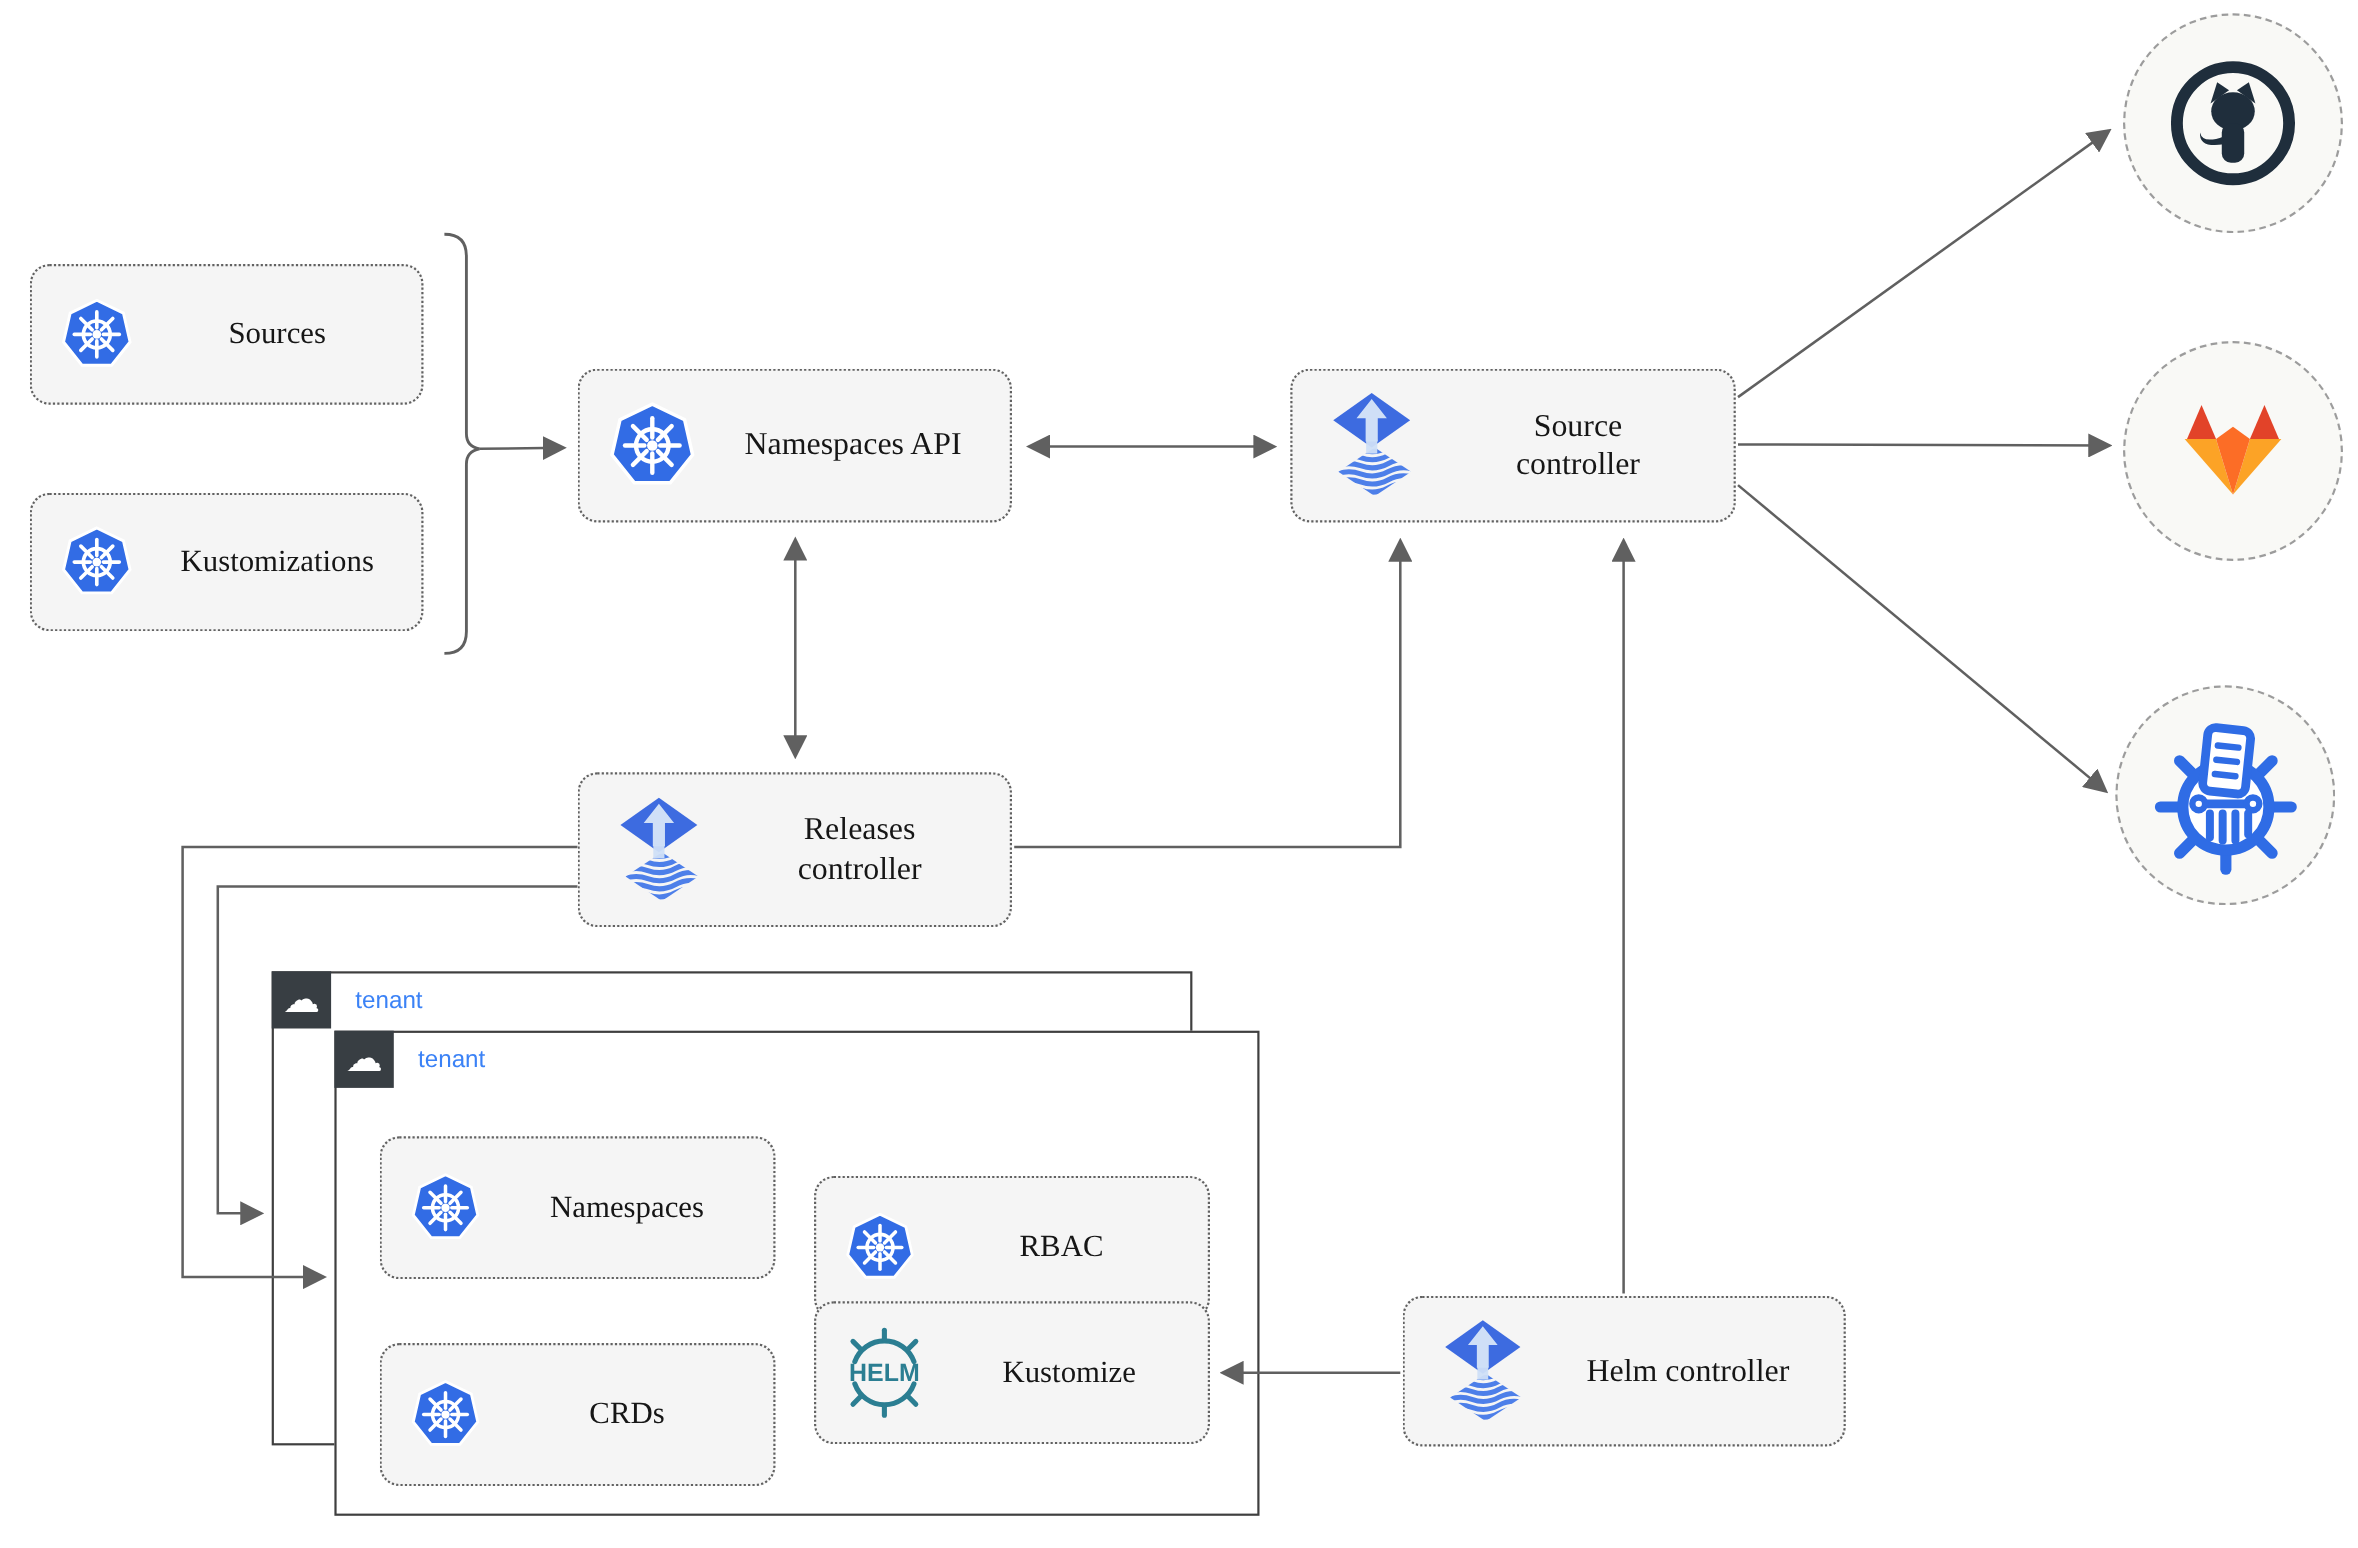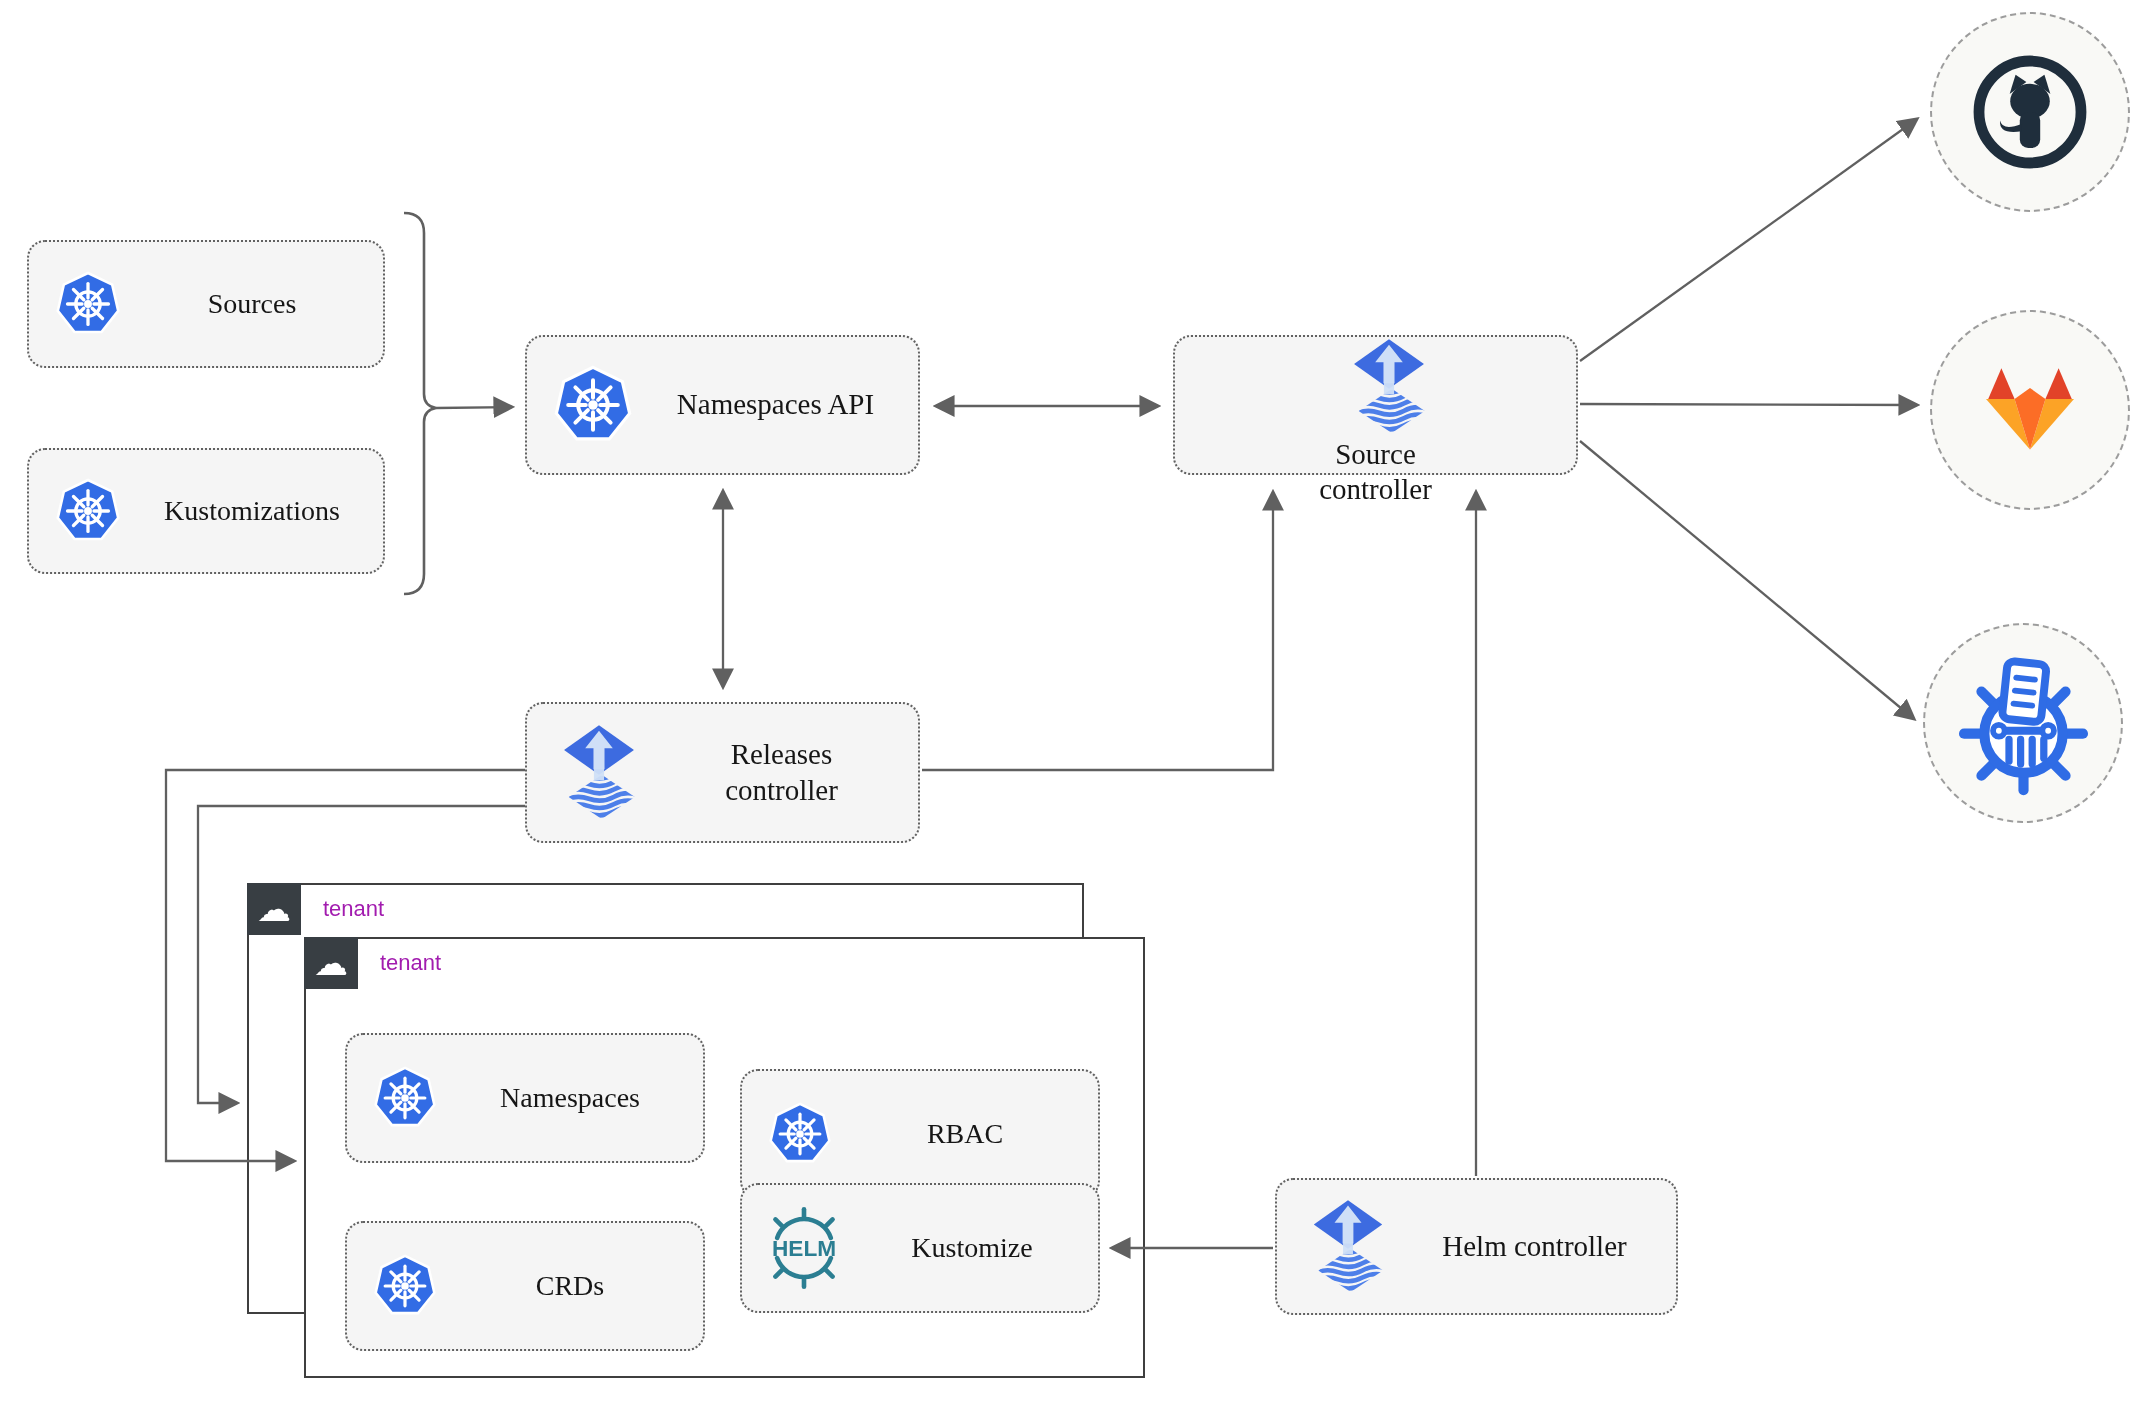--- a/index.html
+++ b/index.html
@@ -13,21 +13,21 @@
   .node .lbl{flex:1;text-align:center;font-size:28px;color:#161616;line-height:1.22;font-family:Liberation Serif, serif;}
   .node .icon{flex:0 0 auto;margin-left:26px;}
   .ctl .lbl{flex:none;width:190px;margin:0 auto;font-size:29px;}
   .api .lbl{font-size:29px;}
 
   
   .tenant{position:absolute;box-sizing:border-box;background:#ffffff;border:2px solid #3f3f3f;}
   .tenant-hdr{position:absolute;top:-2px;left:-2px;width:54px;height:52px;background:#383e43;
               display:flex;align-items:center;justify-content:center;}
   .tenant-hdr .cloud-glyph{color:#ffffff;font-size:34px;line-height:1;}
-  .tenant-lbl{position:absolute;left:74px;top:11px;font-size:22px;color:#a21caf;}
+  .tenant-lbl{position:absolute;left:74px;top:11px;font-size:22px;color:#3b82f6;}
 
   
   .endpoint{position:absolute;width:200px;height:200px;box-sizing:border-box;border-radius:50%;
             border:2.5px dashed #9c9c9c;background:#f9f9f6;
             display:flex;align-items:center;justify-content:center;z-index:3;}
 
   
   #wires{position:absolute;left:0;top:0;z-index:40;pointer-events:none;}
 
   .hidden-defs{position:absolute;width:0;height:0;overflow:hidden;}
@@ -168,21 +168,21 @@
     <div class="lbl">Kustomizations</div>
   </div>
 
   <div class="node api" style="left:525px;top:335px;width:395px;height:140px;">
     <svg class="icon" width="80" height="80">
         <use href="#sym-k8s"></use>
       </svg>
     <div class="lbl">Namespaces API</div>
   </div>
 
-  <div class="node ctl" style="left:1173px;top:335px;width:405px;height:140px;flex-direction:column;">
+  <div class="node ctl" style="left:1173px;top:335px;width:405px;height:140px;">
     <svg class="icon" width="92" height="100">
         <use href="#sym-flux"></use>
       </svg>
     <div class="lbl">Source controller</div>
   </div>
 
   <div class="node ctl" style="left:525px;top:702px;width:395px;height:141px;">
     <svg class="icon" width="92" height="100">
         <use href="#sym-flux"></use>
       </svg>

